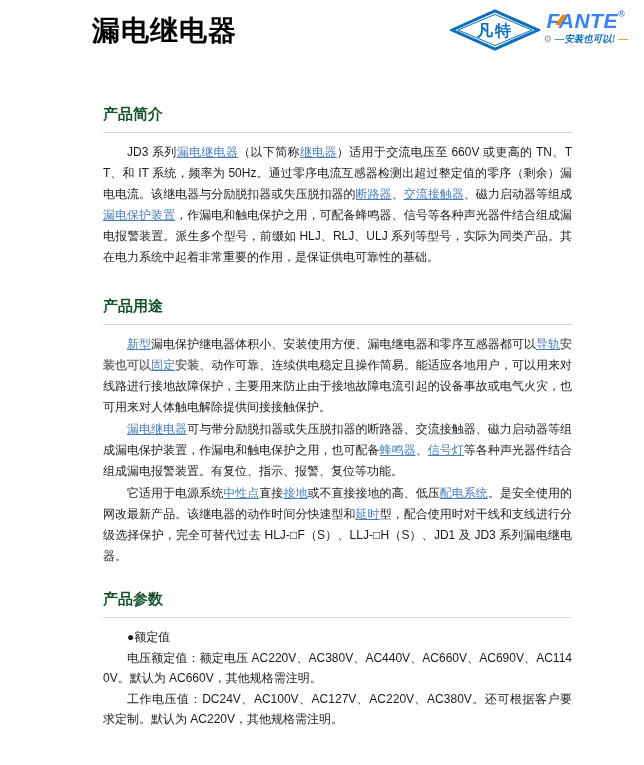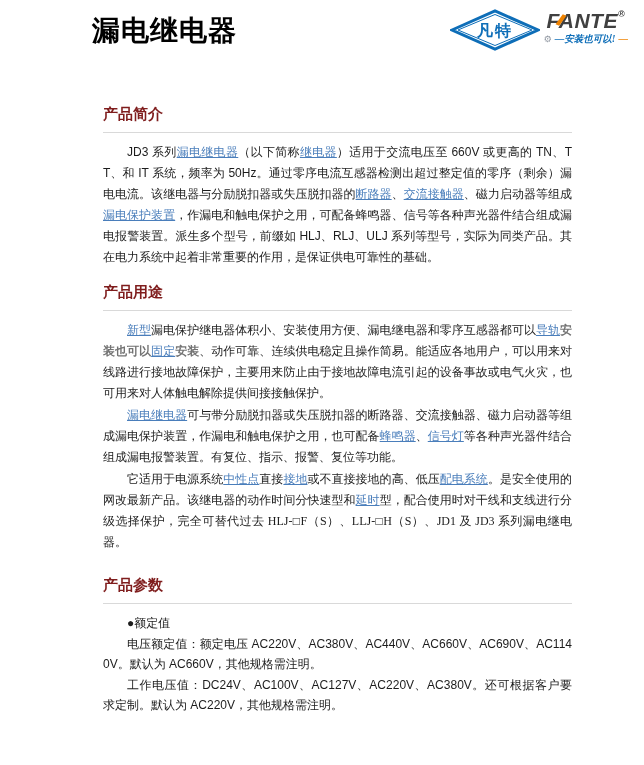--- a/index.html
+++ b/index.html
@@ -8,33 +8,33 @@
     font-family:"Liberation Sans","DejaVu Sans",sans-serif;
     color:#1c1c1c;
   }
   .page{position:relative;box-sizing:border-box;width:644px;height:624px;padding:12px 72px 1px 103px;background:#fff;}
 
   
   .title{margin:0 0 0 -11px;font-size:28px;line-height:38px;font-weight:800;color:#000;letter-spacing:1px;}
   .logo{position:absolute;top:9px;right:16px;display:flex;align-items:flex-start;text-align:center;}
   .dmd{display:block;}
   .wm-col{margin-left:4px;}
-  .wordmark{position:relative;font-style:italic;font-weight:bold;font-size:21px;line-height:23px;color:#404040;letter-spacing:.5px;white-space:nowrap;}
+  .wordmark{position:relative;font-style:italic;font-weight:bold;font-size:21px;line-height:23px;color:#3b82f6;letter-spacing:.5px;white-space:nowrap;}
   .wordmark sup{font-size:9px;vertical-align:top;line-height:10px;}
   .accent{position:absolute;left:15px;top:5px;width:4px;height:12px;background:#f08300;transform:rotate(24deg) skewX(-12deg);}
   .tagline{margin-top:2px;font-family:"Liberation Serif","DejaVu Serif",serif;font-style:italic;font-weight:bold;font-size:9.5px;line-height:11px;color:#0e6eb8;display:flex;align-items:center;gap:3px;white-space:nowrap;}
   .gear{font-size:9px;color:#9097a1;font-style:normal;font-family:"DejaVu Sans",sans-serif;}
   .tg-orange{color:#f08300;}
 
   
   section{display:block;}
   .s1{margin-top:54px;}
-  .s2{margin-top:14px;font-family:Liberation Serif, serif;}
+  .s2{margin-top:28px;}
   .s3{margin-top:22px;}
-  .sec-h{margin:0 0 8px;font-size:15px;line-height:20px;font-weight:700;color:#7f1d1d;}
+  .sec-h{margin:0 0 8px;font-size:15px;line-height:20px;font-weight:700;color:#14532d;}
   .rule{border:none;border-top:1px solid #d9d9d9;margin:0 0 9px;}
 
   .para{margin:0;font-size:12px;line-height:21px;text-align:justify;text-indent:2em;color:#1c1c1c;word-break:break-all;}
   .para + .para{margin-top:1px;}
   .s3 .para{line-height:20px;}
 
   a.lnk{color:#4a7ebb;text-decoration:underline;cursor:pointer;}
   .bold{font-weight:700;color:#737373;}
 </style>
 </head>

